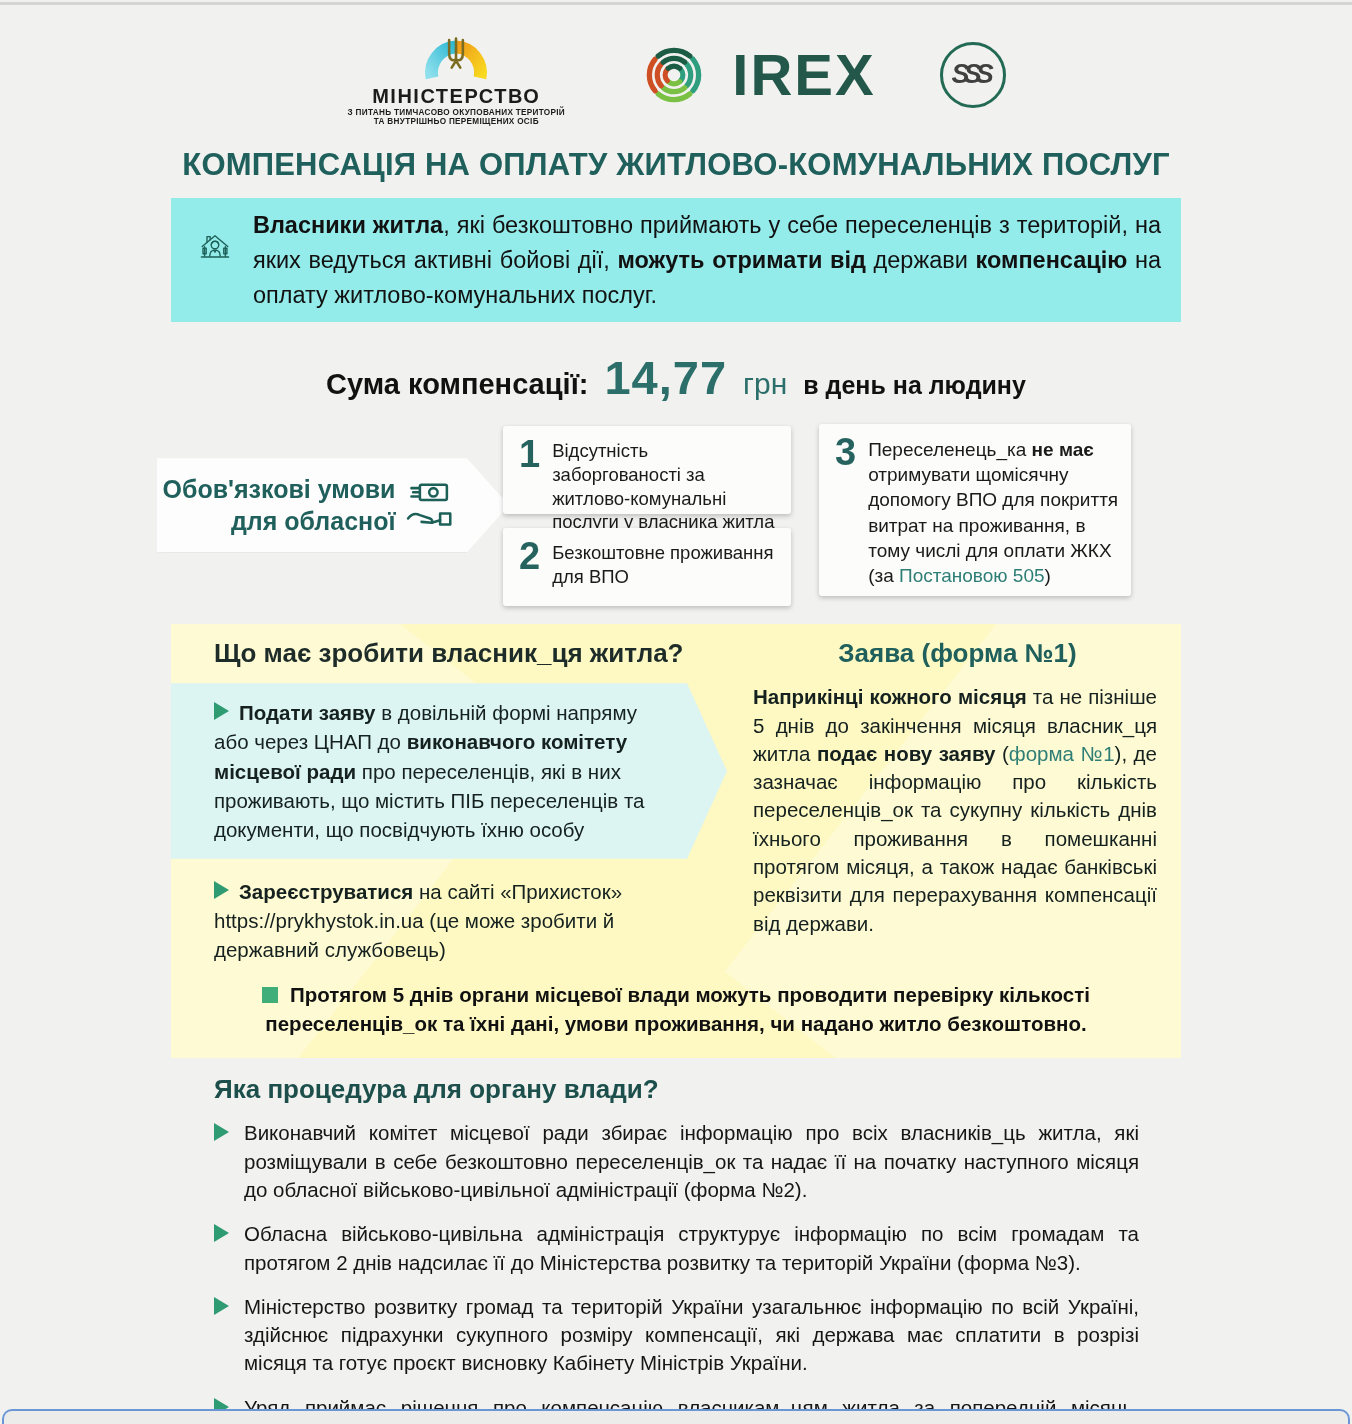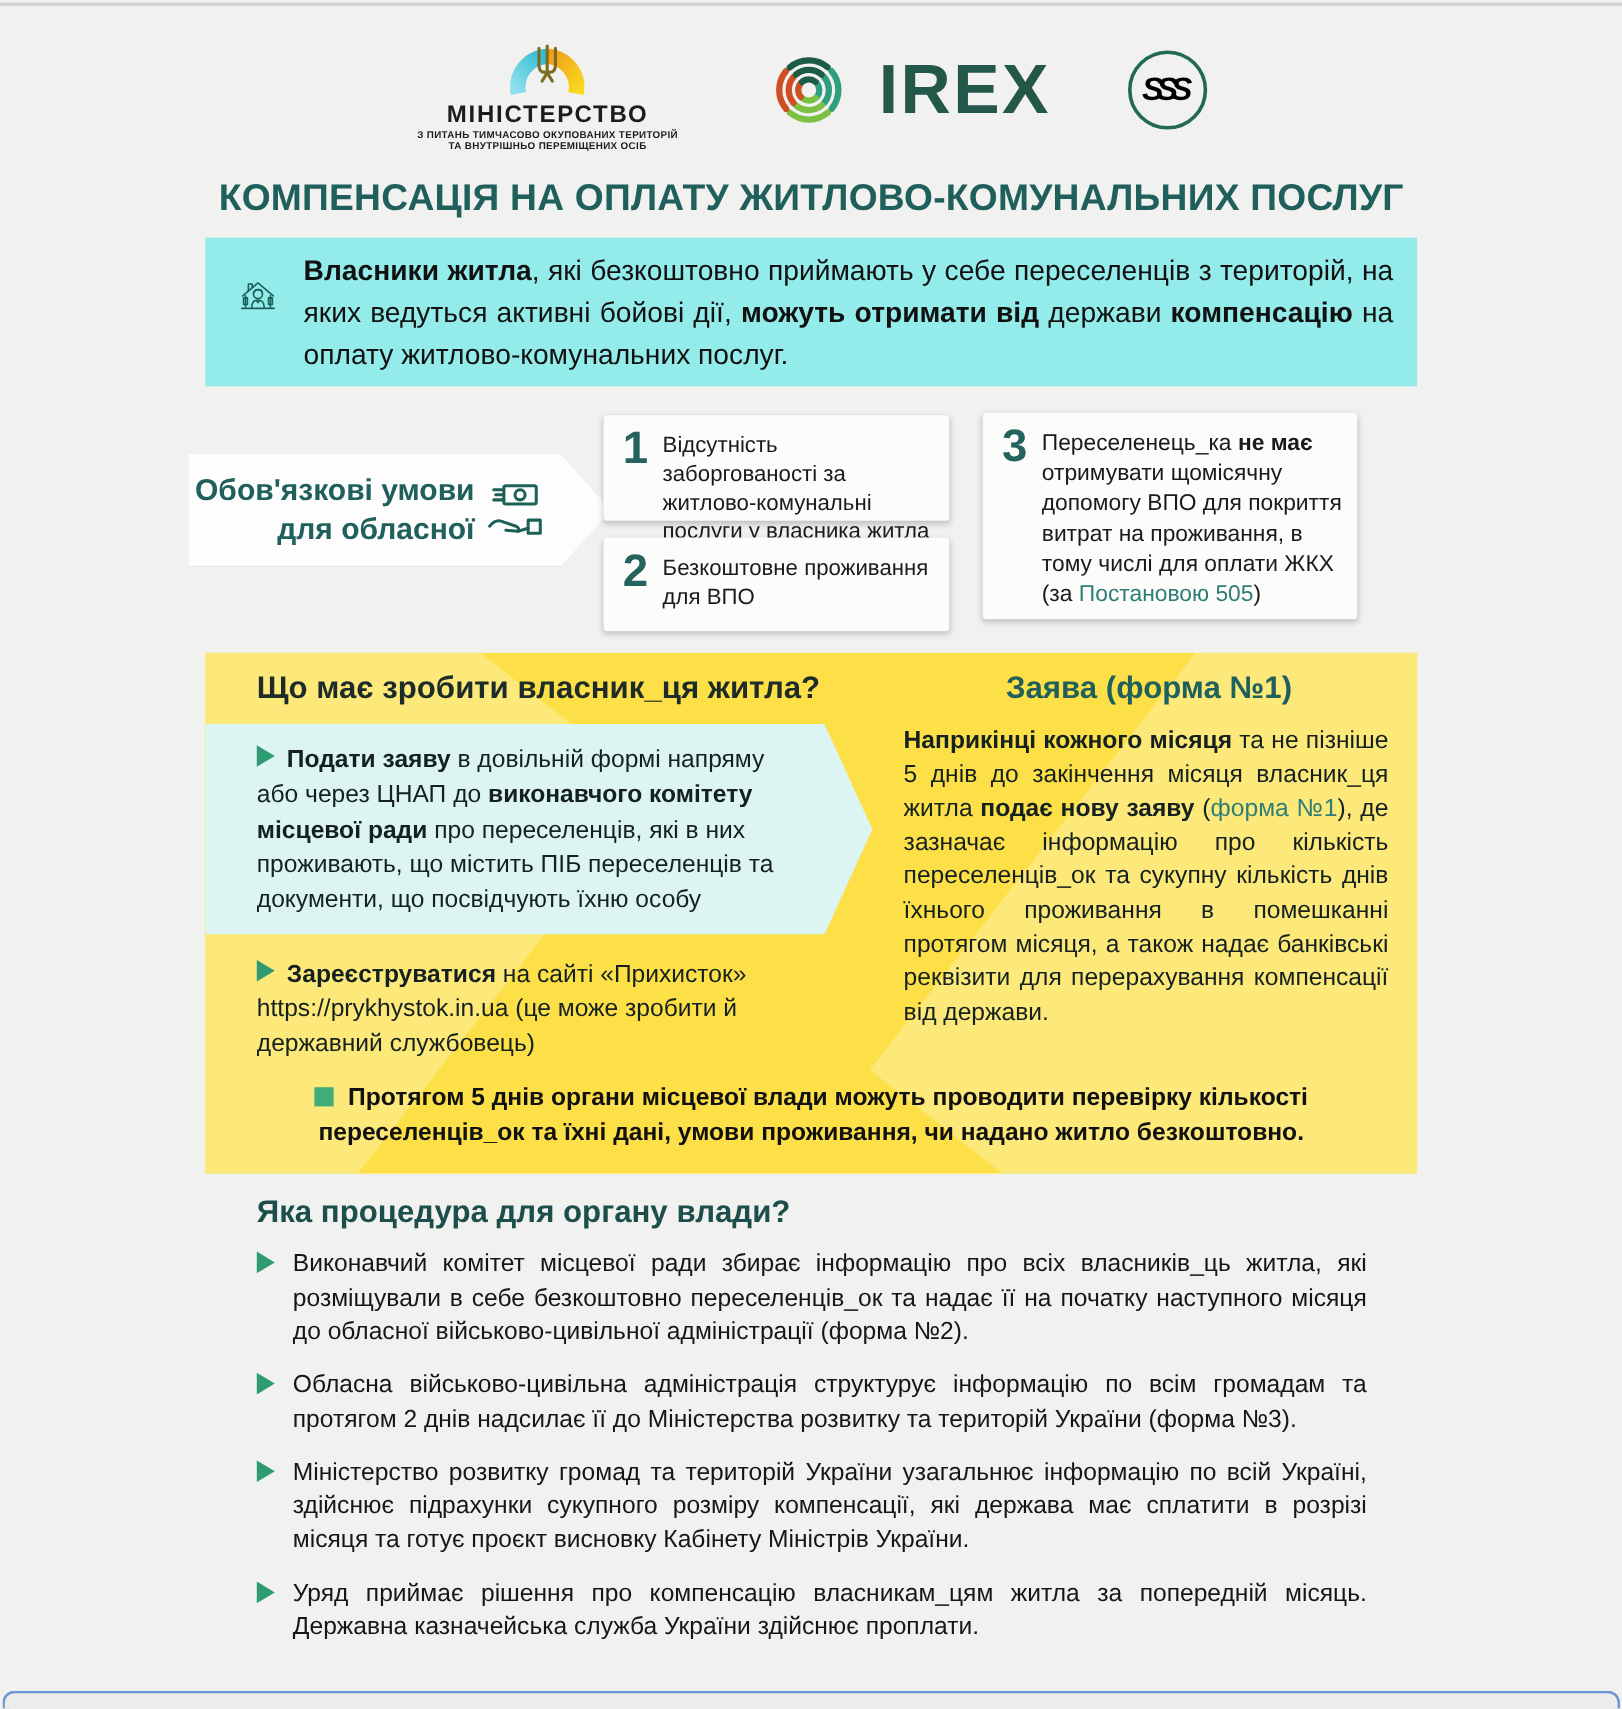--- a/index.html
+++ b/index.html
@@ -14,21 +14,21 @@
   .logos { display:flex; justify-content:center; align-items:center; gap:64px; padding-top:14px; height:135px; }
   .logo-min { width:220px; text-align:center; }
   .logo-min svg { display:block; margin:0 auto; }
   .logo-min .l1 { font-size:20px; font-weight:bold; letter-spacing:1.5px; color:#1c1c1c; margin-top:2px; }
   .logo-min .l2, .logo-min .l3 { font-size:8.2px; font-weight:bold; color:#1c1c1c; letter-spacing:.3px; }
   .logo-irex { display:flex; align-items:center; gap:14px; }
   .logo-irex .word { font-size:58px; font-weight:bold; color:#23574a; letter-spacing:2px; }
   .logo-sss { width:66px; height:66px; border:3.5px solid #226a54; border-radius:50%;
               display:flex; align-items:center; justify-content:center; }
   .logo-sss span { font-style:italic; font-weight:bold; font-size:27px; letter-spacing:-0.22em;
-                   color:#000000; padding-right:6px; }
+                   color:#404040; padding-right:6px; }
 
   
   .main-title { text-align:center; font-size:31px; font-weight:bold; color:#20605c;
                 letter-spacing:.2px; margin-top:12px; }
   .hero { display:flex; align-items:flex-start; gap:22px; background:#93ebea;
           margin-top:15px; padding:10px 20px 10px 28px; min-height:108px; }
   .hero-text { font-size:23.5px; line-height:1.48; color:#111; text-align:justify; }
   .b { font-weight:bold; }
   .lnk { color:#2e7e76; }
 
@@ -49,21 +49,21 @@
   .card { position:absolute; background:#fcfcfb; border-radius:3px;
           box-shadow:0 2px 5px rgba(0,0,0,.22); display:flex; gap:12px; padding:10px 12px 8px 16px; }
   .card .num { font-size:38px; font-weight:bold; color:#26635f; line-height:.95; }
   .card .txt { font-size:18.5px; line-height:1.28; color:#1a1a1a; padding-top:3px; }
   .card1 { left:332px; top:6px;  width:288px; height:88px; }
   .card2 { left:332px; top:108px; width:288px; height:78px; }
   .card3 { left:648px; top:4px;  width:312px; height:172px; }
   .card3 .txt { font-size:19px; line-height:1.32; }
 
   
-  .teal { position:relative; background:#fde047; margin-top:12px; padding:14px 0 20px; overflow:hidden; }
+  .teal { position:relative; background:#fef9c3; margin-top:12px; padding:14px 0 20px; overflow:hidden; }
   .deco { position:absolute; background:rgba(255,255,255,.28); pointer-events:none; }
   .deco1 { width:420px; height:620px; transform:rotate(38deg); left:-190px; top:-80px; }
   .deco2 { width:560px; height:700px; transform:rotate(38deg); right:-260px; bottom:-160px; }
   .teal-heads { position:relative; display:flex; }
   .head-left { margin-left:43px; width:520px; font-size:26px; font-weight:bold; color:#1d2b29; }
   .head-right { flex:1; text-align:center; font-size:26px; font-weight:bold; color:#20605c; }
   .teal-cols { position:relative; display:flex; margin-top:14px; }
   .col-left { width:560px; }
   .arrow-panel { width:556px; background:#dcf5f3;
                  clip-path:polygon(0 0, calc(100% - 40px) 0, 100% 50%, calc(100% - 40px) 100%, 0 100%);
@@ -169,20 +169,26 @@
         <rect x="62" y="43" width="8" height="14"></rect>
         <path d="M6 65 H74"></path>
         <circle cx="40" cy="35" r="9.5"></circle>
         <path d="M31 33 Q34 25 40 26 Q48 25 49 33"></path>
         <path d="M27 63 Q27 48 40 48 Q53 48 53 63"></path>
         <path d="M37 48 L40 53 L43 48"></path>
       </svg>
       <div class="hero-text"><span class="b">Власники житла</span><span>, які безкоштовно приймають у себе переселенців з територій, на яких ведуться активні бойові дії, </span><span class="b">можуть отримати від</span><span> держави </span><span class="b">компенсацію</span><span> на оплату житлово-комунальних послуг.</span></div>
     </div>
 
+    <div class="sum">
+      <span class="sum-label">Сума компенсації:</span>
+      <span class="sum-amount">14,77</span>
+      <span class="sum-curr">грн</span>
+      <span class="sum-suffix">в день на людину</span>
+    </div>
 
     <div class="conditions">
       <div class="ribbon">
         <div class="ribbon-text">
           <div>Обов'язкові умови</div>
           <div>для обласної</div>
         </div>
         <svg width="54" height="54" viewBox="0 0 64 64" fill="none" stroke="#1d6058" stroke-width="3" stroke-linecap="round" stroke-linejoin="round">
           <rect x="20" y="8" width="32" height="18" rx="2"></rect>
           <circle cx="36" cy="17" r="5"></circle>

